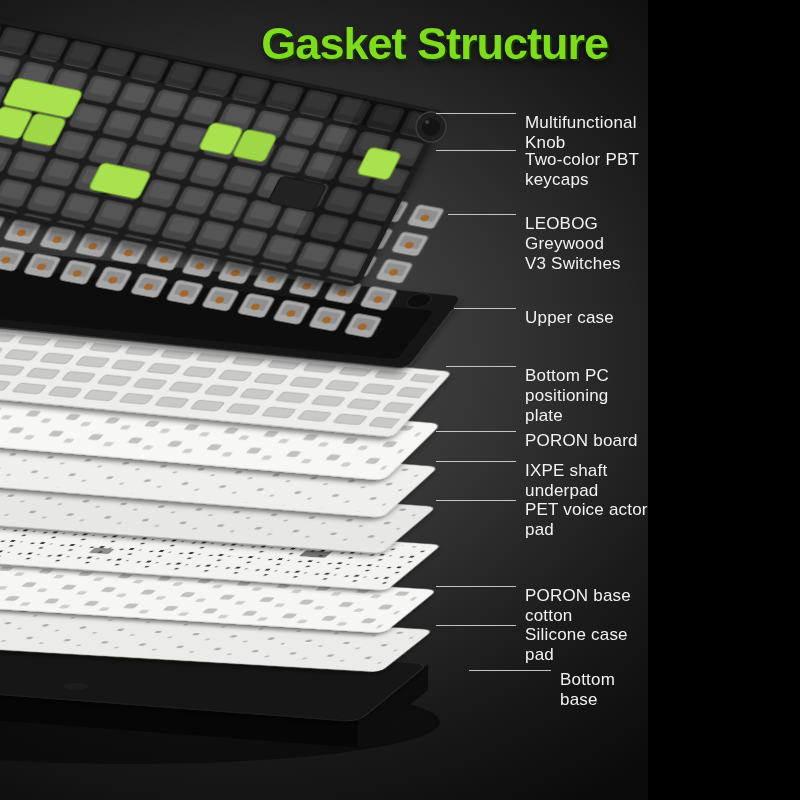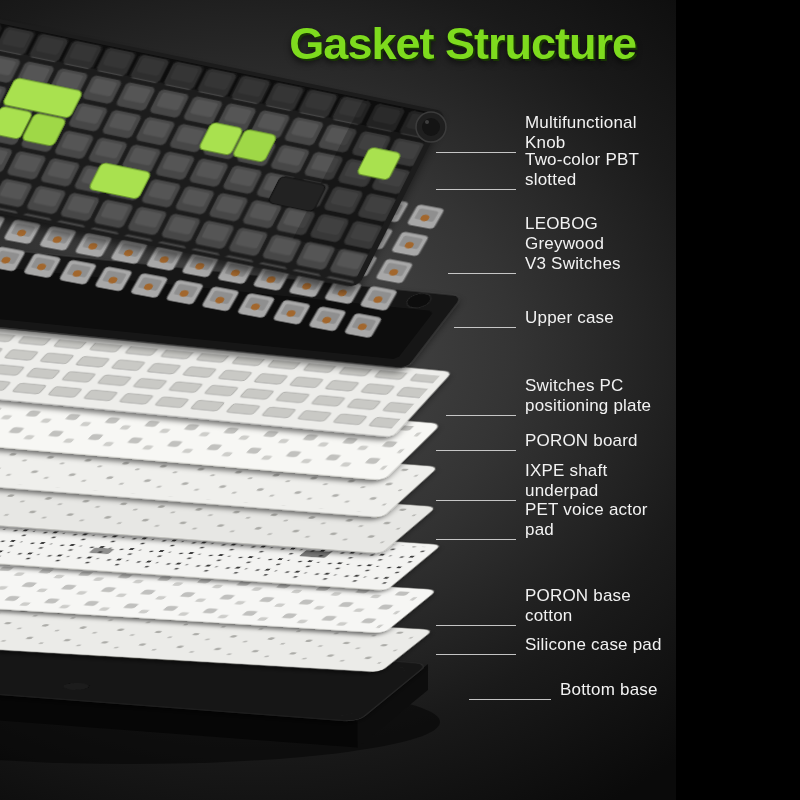--- a/index.html
+++ b/index.html
@@ -1,31 +1,30 @@
 <!DOCTYPE html>
 <html><head>
 <meta charset="utf-8">
 <style>
   html,body { margin:0; padding:0; background:#000; }
   .stage {
     position:relative; width:648px; height:800px; overflow:hidden;
     font-family:"Liberation Sans", sans-serif;
     background:
       radial-gradient(ellipse 640px 540px at 38% 44%, #4d4d4d 0%, #343434 40%, #1a1a1a 72%, #0a0a0a 100%);
-    padding-left: 28px;
   }
   .title {
     position:absolute; top:18px; right:40px;
     font-size:45px; font-weight:800; letter-spacing:-1px;
     color:#7edb1e; white-space:nowrap;
     text-shadow: 2px 2px 0 rgba(25,60,0,0.85), 0 4px 6px rgba(0,0,0,0.6);
   }
   .diagram-svg { position:absolute; left:0; top:0; }
   .callout {
-    position:absolute; display:flex; align-items:flex-end;
+    position:absolute; display:flex; align-items:flex-start;
     transform:translateY(-50%);
   }
   .callout-line {
     flex:0 0 auto; width:var(--lw,80px); height:1px;
     background:#d6d6d6; margin-right:9px; opacity:0.9;
   }
   .callout-text {
     color:#f2f2f2; font-size:17px; line-height:20px;
     white-space:pre-line; letter-spacing:0.2px;
   }
@@ -157,34 +156,34 @@
   </svg>
 
   <div class="title">Gasket Structure</div>
 
   <div class="callout" style="left:436px; top:133px; --lw:80px">
     <span class="callout-line"></span>
     <span class="callout-text">Multifunctional Knob</span>
   </div>
   <div class="callout" style="left:436px; top:170px; --lw:80px">
     <span class="callout-line"></span>
-    <span class="callout-text">Two-color PBT slotted</span>
+    <span class="callout-text">Two-color PBT keycaps</span>
   </div>
   <div class="callout" style="left:448px; top:244px; --lw:68px">
     <span class="callout-line"></span>
     <span class="callout-text">LEOBOG Greywood
 V3 Switches</span>
   </div>
   <div class="callout" style="left:454px; top:318px; --lw:62px">
     <span class="callout-line"></span>
     <span class="callout-text">Upper case</span>
   </div>
   <div class="callout" style="left:446px; top:396px; --lw:70px">
     <span class="callout-line"></span>
-    <span class="callout-text">Switches PC
+    <span class="callout-text">Bottom PC
 positioning plate</span>
   </div>
   <div class="callout" style="left:436px; top:441px; --lw:80px">
     <span class="callout-line"></span>
     <span class="callout-text">PORON board</span>
   </div>
   <div class="callout" style="left:436px; top:481px; --lw:80px">
     <span class="callout-line"></span>
     <span class="callout-text">IXPE shaft underpad</span>
   </div>

